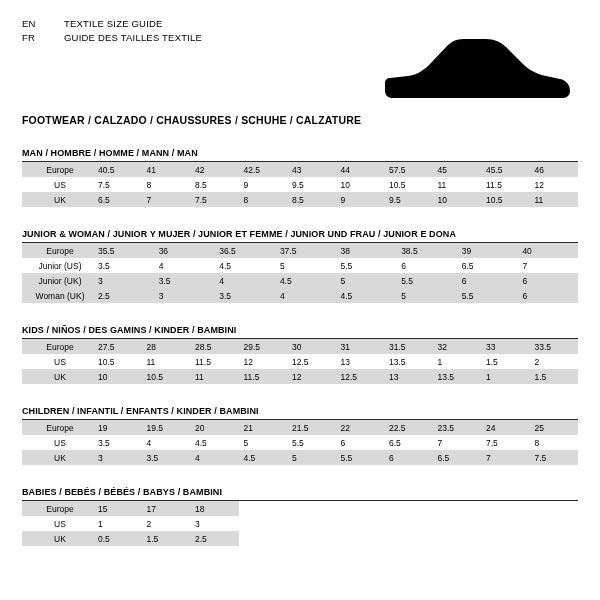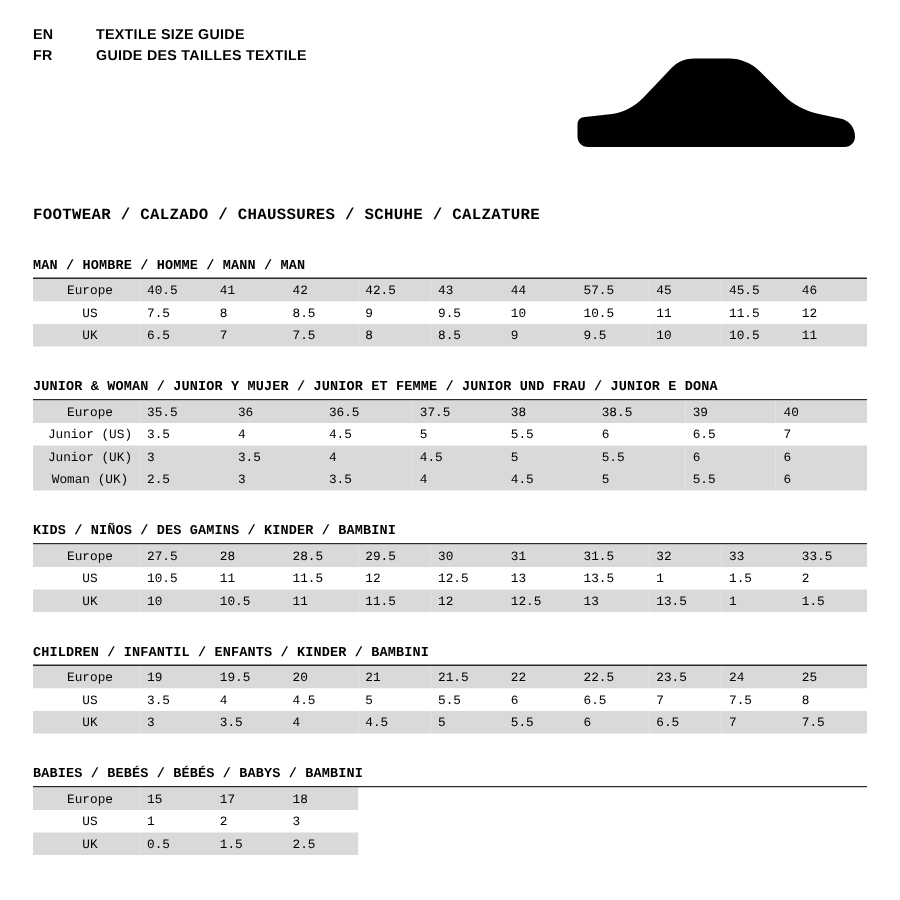--- a/index.html
+++ b/index.html
@@ -28,47 +28,45 @@
     height: 88px;
   }
   .lang-table {
     border-collapse: collapse;
     font-size: 9.5px;
     letter-spacing: 0.2px;
   }
   .lang-table td {
     padding: 0 0 3px 0;
     vertical-align: top;
-    font-weight: bold;
+    font-weight: normal;
     white-space: nowrap;
   }
   .lang-code {
     width: 42px;
     font-weight: bold;
   }
   .shoe-icon {
     position: absolute;
     right: 6px;
     top: 18px;
     width: 190px;
     height: 66px;
   }
 
   .section-title {
     font-size: 10.5px;
     font-weight: bold;
     letter-spacing: 0.2px;
-    margin-top: 32px;
+    margin-top: 8px;
     margin-bottom: 0;
-    font-family: Liberation Mono, monospace;
   }
 
   .group {
     margin-top: 22px;
-    font-family: Liberation Mono, monospace;
   }
   .group-title {
     font-size: 9px;
     font-weight: bold;
     letter-spacing: 0.1px;
     padding-bottom: 3px;
     border-bottom: 1px solid #2b2b2b;
     margin-bottom: 0;
   }
 

